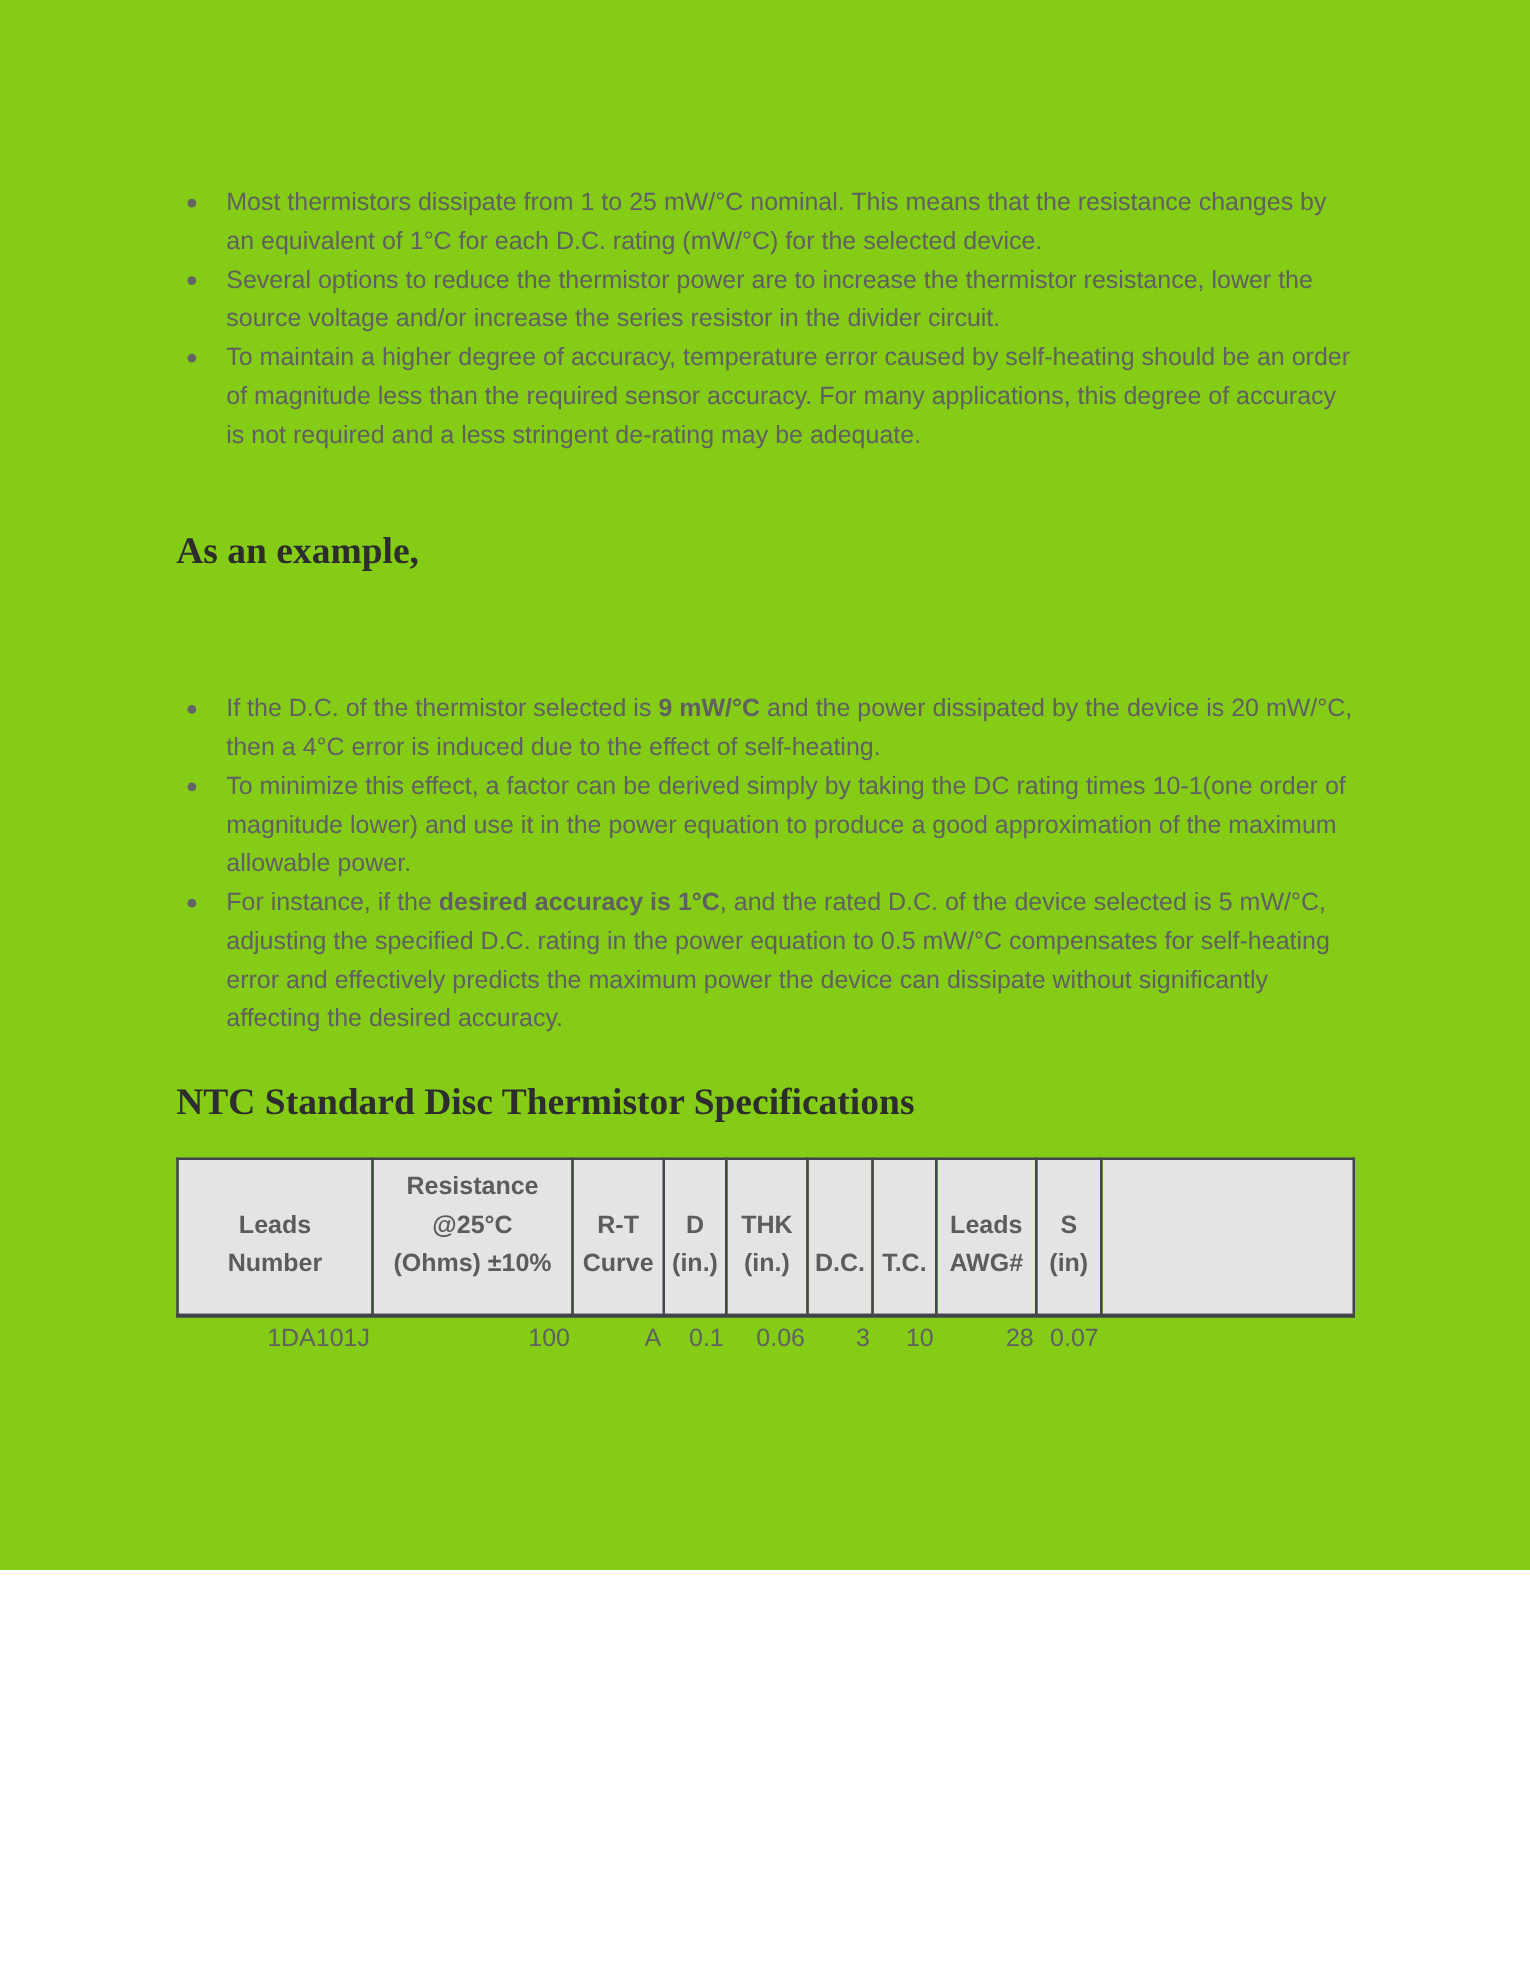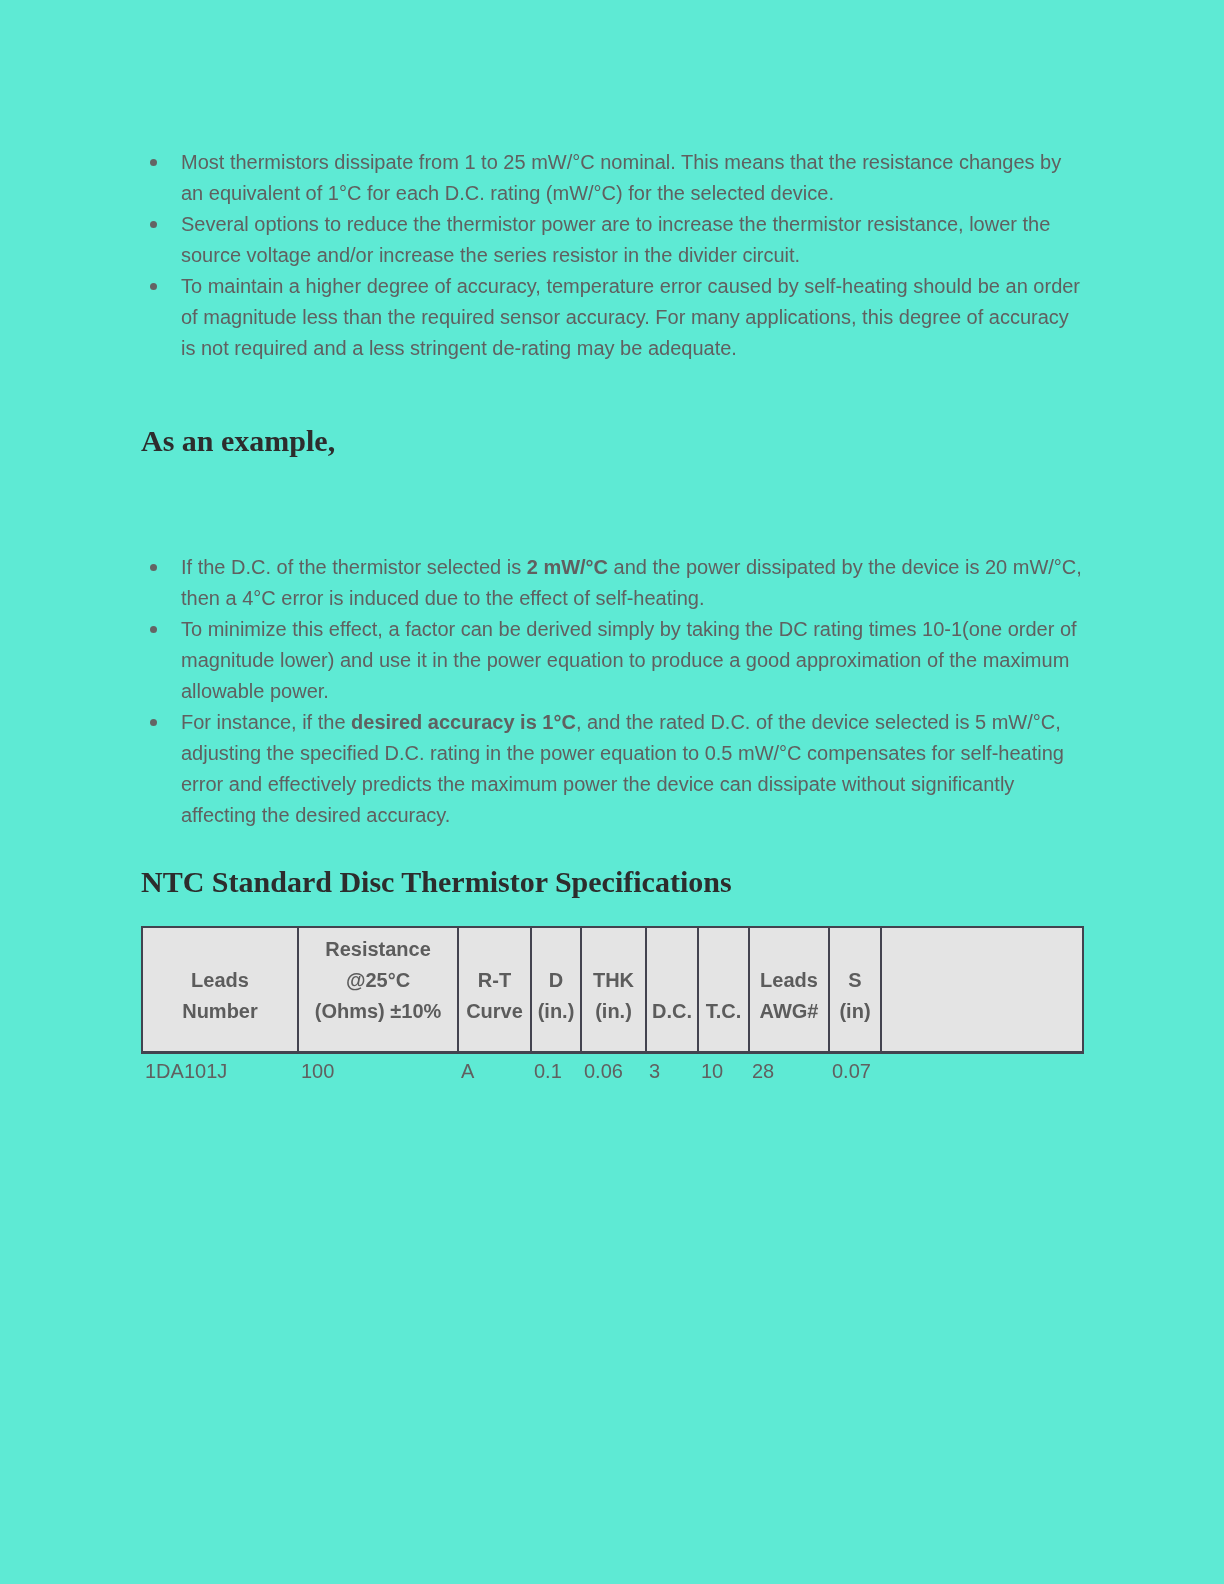--- a/index.html
+++ b/index.html
@@ -1,17 +1,17 @@
 <!DOCTYPE html>
 <html><head>
 <meta charset="utf-8">
 <style>
   html,body{margin:0;padding:0;background:#ffffff;}
   .page{
-    width:1224px;height:1584px;position:relative;overflow:hidden;background:#5eead4;
+    width:1224px;height:1256px;position:relative;overflow:hidden;background:#84cc16;
     font-family:"Liberation Sans","DejaVu Sans",sans-serif;
     font-size:20px;line-height:31px;color:#606060;
   }
   .content{padding:147px 139px 0 141px;}
   ul.doc-list{list-style:none;margin:0;padding:0;}
   ul.doc-list li{position:relative;padding-left:40px;}
   ul.doc-list li::before{
     content:"";position:absolute;left:9px;top:12px;
     width:7px;height:7px;border-radius:50%;background:#646464;
   }
@@ -26,41 +26,41 @@
   table.spec{border-collapse:collapse;table-layout:fixed;width:941px;margin-top:24px;}
   .spec th,.spec td{box-sizing:border-box;overflow:hidden;}
   .spec thead th{
     background:#e4e4e4;border:2px solid #43434f;border-bottom-width:3px;
     height:125px;vertical-align:bottom;padding:6px 1px 24px 1px;
     text-align:center;font-weight:bold;color:#5c5c5c;line-height:31px;font-size:20px;
   }
   .spec thead th div{line-height:31px;}
   .spec tbody td{
     border:none;height:63px;vertical-align:top;
-    padding:2px 2px 0 3px;text-align:left;color:#606060;line-height:31px;font-size:20px;margin-left:17px;
+    padding:2px 2px 0 3px;text-align:right;color:#606060;line-height:31px;font-size:20px;margin-left:17px;
   }
   .col0{width:156px}.col1{width:160px}.col2{width:73px}.col3{width:50px}.col4{width:65px}
   .col5{width:52px}.col6{width:51px}.col7{width:80px}.col8{width:52px}.col9{width:202px}
 </style>
 </head>
 <body>
 
 <div class="page">
   <div class="content">
 
     <ul class="doc-list" id="list1">
         <li><span>Most thermistors dissipate from 1 to 25 mW/°C nominal. This means that the resistance changes by an equivalent of 1°C for each D.C. rating (mW/°C) for the selected device.</span></li>
         <li><span>Several options to reduce the thermistor power are to increase the thermistor resistance, lower the source voltage and/or increase the series resistor in the divider circuit.</span></li>
         <li><span>To maintain a higher degree of accuracy, temperature error caused by self-heating should be an order of magnitude less than the required sensor accuracy. For many applications, this degree of accuracy is not required and a less stringent de-rating may be adequate.</span></li>
       </ul>
 
     <h2 class="doc-heading" id="heading1">As an example,</h2>
 
     <ul class="doc-list" id="list2">
-        <li><span>If the D.C. of the thermistor selected is </span><span class="b">2 mW/°C</span><span> and the power dissipated by the device is 20 mW/°C, then a 4°C error is induced due to the effect of self-heating.</span></li>
+        <li><span>If the D.C. of the thermistor selected is </span><span class="b">9 mW/°C</span><span> and the power dissipated by the device is 20 mW/°C, then a 4°C error is induced due to the effect of self-heating.</span></li>
         <li><span>To minimize this effect, a factor can be derived simply by taking the DC rating times 10-1(one order of magnitude lower) and use it in the power equation to produce a good approximation of the maximum allowable power.</span></li>
         <li><span>For instance, if the </span><span class="b">desired accuracy is 1°C</span><span>, and the rated D.C. of the device selected is 5 mW/°C, adjusting the specified D.C. rating in the power equation to 0.5 mW/°C compensates for self-heating error and effectively predicts the maximum power the device can dissipate without significantly affecting the desired accuracy.</span></li>
       </ul>
 
     <h2 class="doc-heading" id="heading2">NTC Standard Disc Thermistor Specifications</h2>
 
     <table class="spec">
         <thead>
           <tr>
             <th class="col0">

